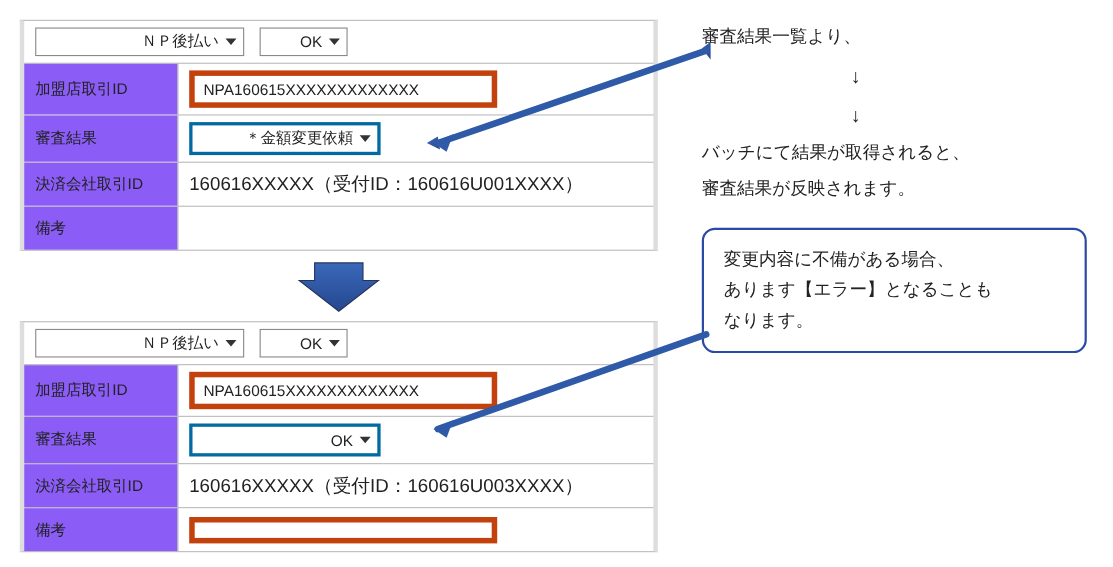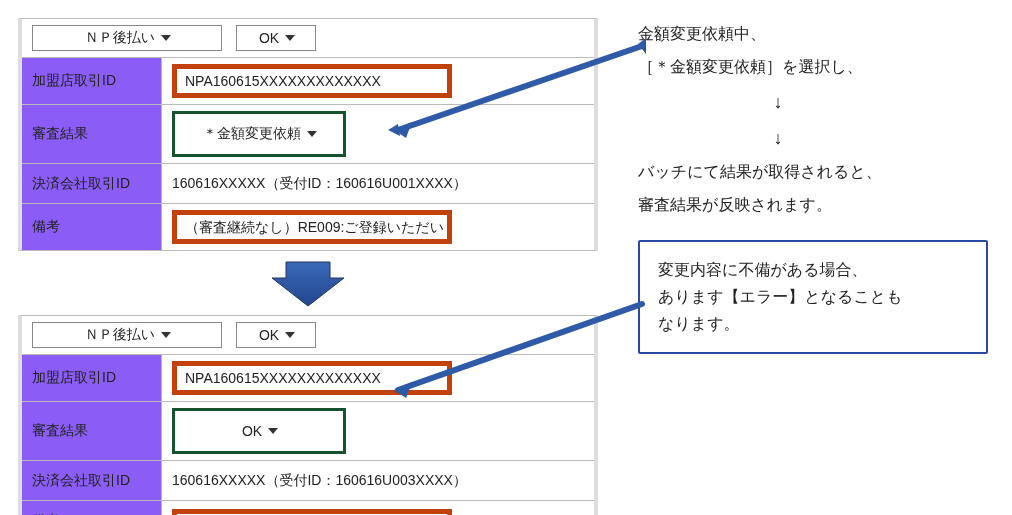--- a/index.html
+++ b/index.html
@@ -64,59 +64,59 @@
     
     .top-row {
       padding: 6px 10px;
       display: flex;
       gap: 14px;
       align-items: center;
     }
     .sel {
       display: inline-flex;
       align-items: center;
-      justify-content: center;
+      justify-content: flex-end;
       border: 1px solid #888;
       background: #fff;
       padding: 2px 6px 2px 8px;
       font-size: 14px;
       height: 26px;
     }
     .sel .caret {
       margin-left: 6px;
       width: 0; height: 0;
       border-left: 5px solid transparent;
       border-right: 5px solid transparent;
       border-top: 6px solid #333;
     }
     .sel-wide { width: 190px; }
     .sel-mid  { width: 80px; }
 
     
     .sel-highlight {
-      border: 3px solid #14532d;
+      border: 3px solid #0369a1;
       width: 174px;
-      height: 46px;
+      height: 30px;
     }
 
     .input-box {
       border: 5px solid #c2410c;
       background: #fff;
       padding: 2px 8px;
       font-size: 14px;
       min-height: 24px;
       line-height: 20px;
       display: inline-flex;
       align-items: center;
       width: 260px;
       white-space: nowrap;
       overflow: hidden;
     }
 
-    .plain-text { font-size: 14px; }
+    .plain-text { font-size: 17px; }
 
     
     .between {
       display: flex;
       justify-content: center;
       align-items: center;
       height: 64px;
     }
     .down-arrow-svg { display: block; }
 
@@ -124,21 +124,21 @@
     .desc { margin-bottom: 4px; }
     .desc-arrow-down {
       display: block;
       text-align: center;
       width: 200px;
       margin: 4px 0 4px 40px;
       font-size: 18px;
     }
     .bubble {
       border: 2px solid #2a4aa6;
-      border-radius: 2px;
+      border-radius: 12px;
       padding: 14px 18px;
       margin-top: 20px;
       line-height: 1.7;
       width: 350px;
     }
 
     
     .pointer {
       position: absolute;
       pointer-events: none;
@@ -184,25 +184,20 @@
 
       <div class="row">
         <div class="row-label">決済会社取引ID</div>
         <div class="row-value">
           <span class="plain-text">160616XXXXX（受付ID：160616U001XXXX）</span>
         </div>
       </div>
 
       <div class="row">
         <div class="row-label">備考</div>
-        <div class="row-value">
-          <div class="input-box" style="width:280px">
-            <span>（審査継続なし）RE009:ご登録いただい</span>
-          </div>
-        </div>
       </div>
     </div>
 
     <div class="between">
       <svg class="down-arrow-svg" width="80" height="50" viewBox="0 0 80 50">
         <defs>
           <linearGradient id="ga" x1="0" y1="0" x2="0" y2="1">
             <stop offset="0" stop-color="#3a68b8"></stop>
             <stop offset="1" stop-color="#24478f"></stop>
           </linearGradient>
@@ -273,22 +268,21 @@
     </svg>
 
     <svg class="pointer" style="left:370px; top:280px; width:260px; height:110px;" viewBox="0 0 260 110">
       <path d="M 254 6 L 10 92" stroke="#2f5aa8" stroke-width="6" stroke-linecap="round" fill="none"></path>
       <polygon points="6,92 24,84 18,100" fill="#2f5aa8"></polygon>
     </svg>
 
   </div>
 
   <div class="right-col">
-    <div class="desc">金額変更依頼中、</div>
-    <div class="desc">［＊金額変更依頼］を選択し、</div>
+    <div class="desc">審査結果一覧より、</div>
     <div class="desc-arrow-down">↓</div>
     <div class="desc-arrow-down">↓</div>
     <div class="desc">バッチにて結果が取得されると、</div>
     <div class="desc">審査結果が反映されます。</div>
 
     <div class="bubble">
       <div>変更内容に不備がある場合、</div>
       <div>あります【エラー】となることも</div>
       <div>なります。</div>
     </div>

